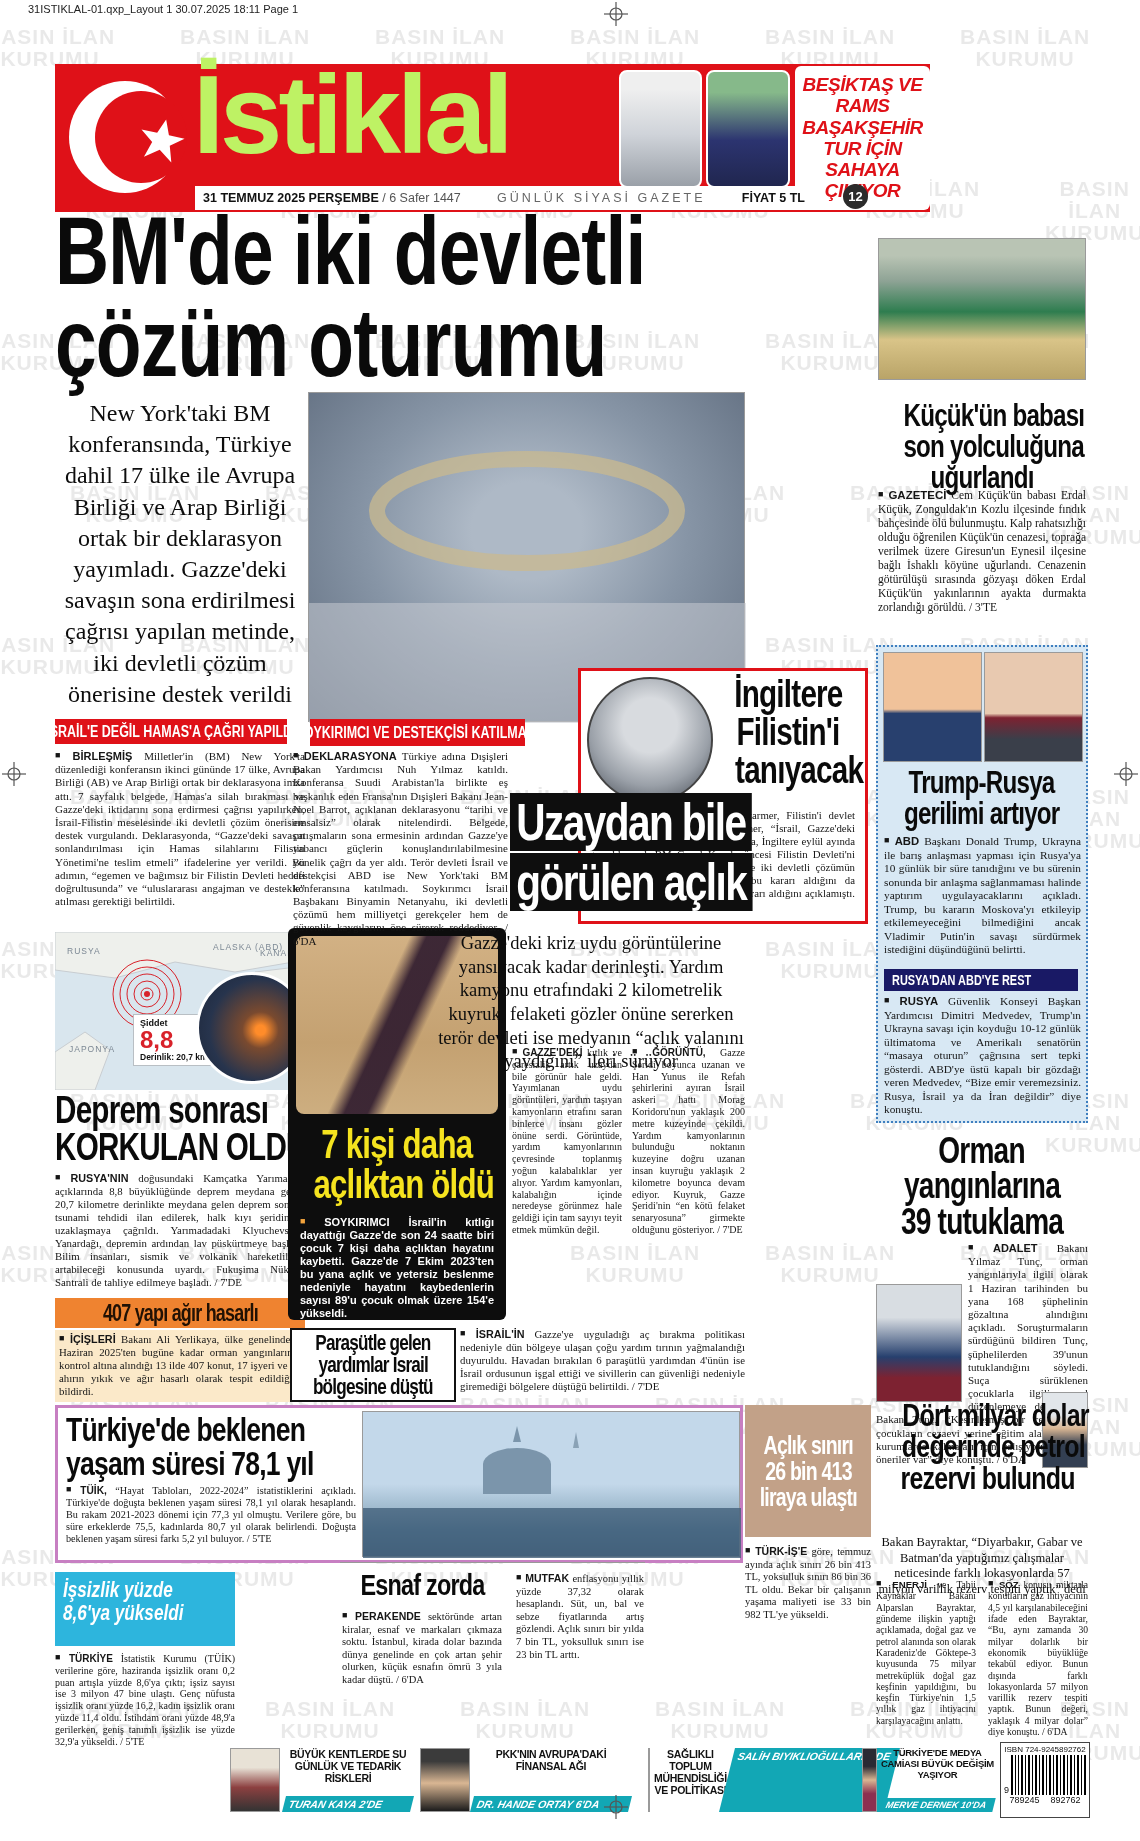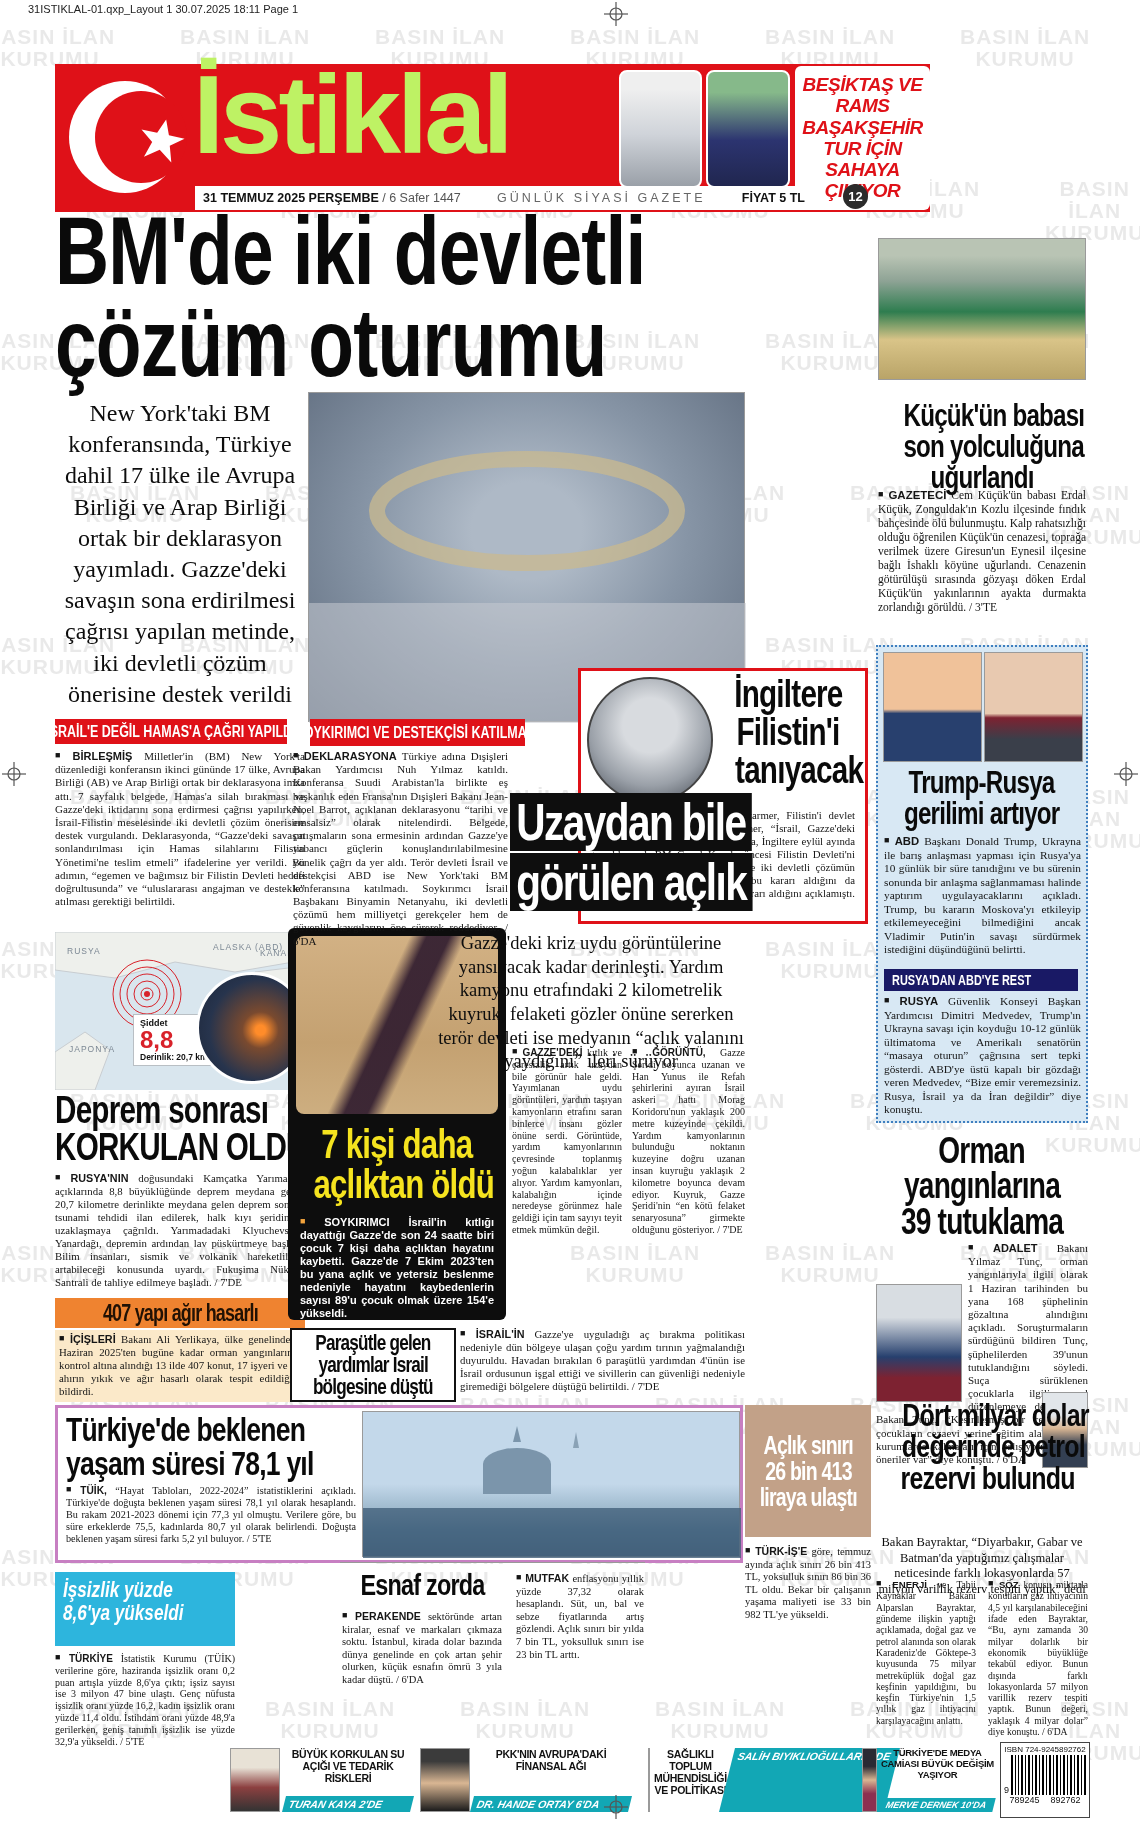--- a/index.html
+++ b/index.html
@@ -458,21 +458,21 @@
     <span>ve Tabii Kaynaklar Bakanı Alparslan Bayraktar, gündeme ilişkin yaptığı açıklamada, doğal gaz ve petrol alanında son olarak Karadeniz'de Göktepe-3 kuyusunda 75 milyar metreküplük doğal gaz keşfinin yapıldığını, bu keşfin Türkiye'nin 1,5 yıllık gaz ihtiyacını karşılayacağını anlattı.</span>
   </div>
   <div class="abs body-txt" style="left:988px;top:1578px;width:100px;font-size:9.6px;line-height:1.18;z-index:2;">
     <span class="bullet">■</span><span class="lead">SÖZ</span>
     <span>konusu miktarla konutların gaz ihtiyacının 4,5 yıl karşılanabileceğini ifade eden Bayraktar, “Bu, aynı zamanda 30 milyar dolarlık bir ekonomik büyüklüğe tekabül ediyor. Bunun dışında farklı lokasyonlarda 57 milyon varillik rezerv tespiti yaptık. Bunun değeri, yaklaşık 4 milyar dolar” diye konuştu. / 6'DA</span>
   </div>
 
   <div class="abs" style="left:230px;top:1748px;width:182px;display:flex;gap:4px;z-index:3;">
     <div class="ph" style="width:50px;height:64px;background:linear-gradient(#e8e2d6 30%,#8c4040 62%,#333);"></div>
     <div style="flex:1;display:flex;flex-direction:column;justify-content:space-between;">
-      <div class="strip-title">BÜYÜK KORKULAN SU AÇIĞI VE TEDARİK RİSKLERİ</div>
+      <div class="strip-title">BÜYÜK KENTLERDE SU GÜNLÜK VE TEDARİK RİSKLERİ</div>
       <div class="ribbon">TURAN KAYA 2'DE</div>
     </div>
   </div>
   <div class="abs" style="left:420px;top:1748px;width:210px;display:flex;gap:2px;z-index:3;">
     <div class="ph" style="width:50px;height:64px;background:linear-gradient(#3b3b3b 20%,#d9b693 55%,#1c1c1c);"></div>
     <div style="flex:1;display:flex;flex-direction:column;justify-content:space-between;">
       <div class="strip-title">PKK'NIN AVRUPA'DAKİ FİNANSAL AĞI</div>
       <div class="ribbon">DR. HANDE ORTAY 6'DA</div>
     </div>
   </div>

